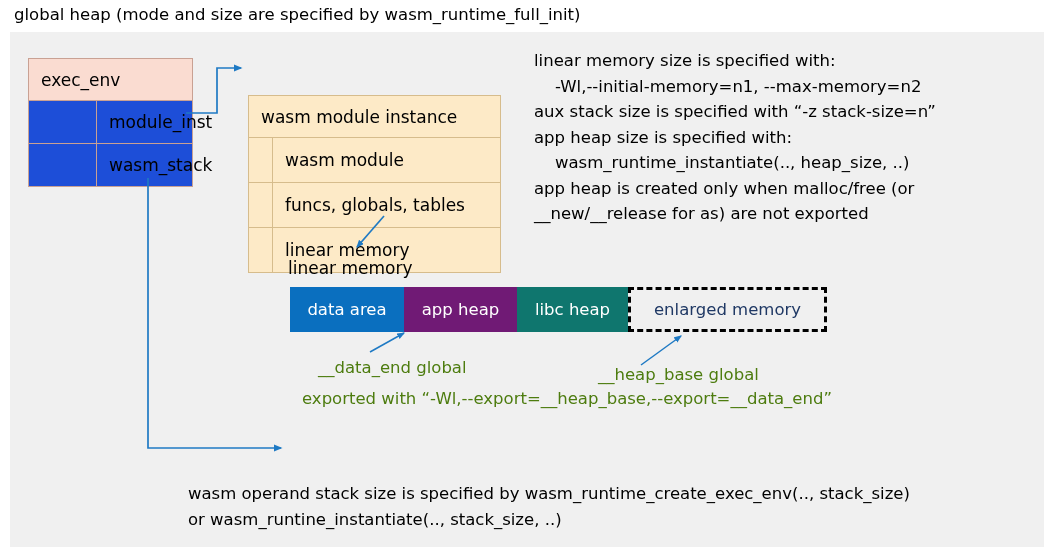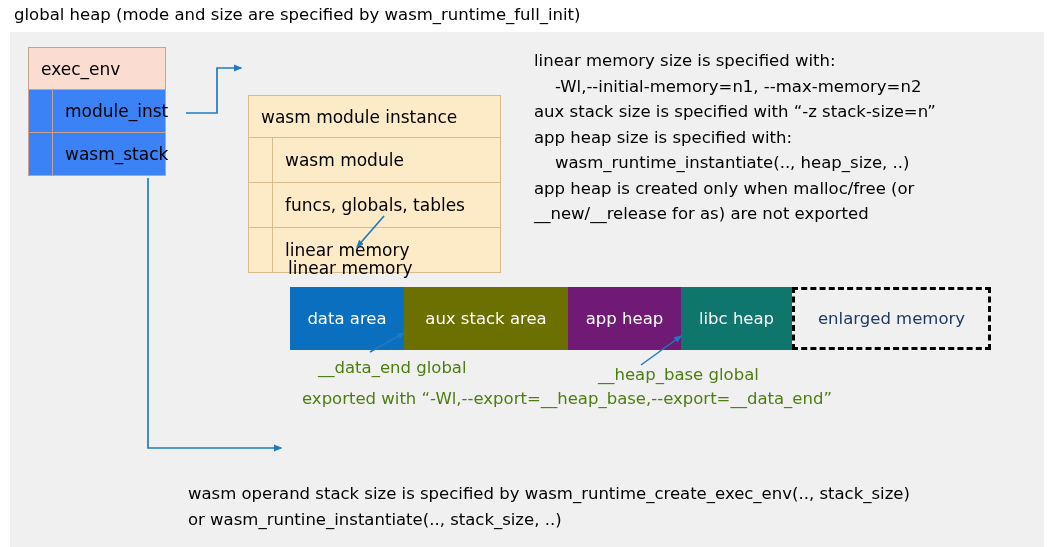--- a/index.html
+++ b/index.html
@@ -51,23 +51,24 @@
   .row-label {
     padding-left: 12px;
     white-space: nowrap;
   }
   
   .pink {
     background: #fadcd1;
     border: 1px solid #c9a193;
   }
   .pink-inner {
-    background: #3b82f6;
+    background: #1d4ed8;
     border: 1px solid #c9a193;
     border-top: none;
+    padding-left: 44px;
   }
   
   .cream {
     background: #fdeac7;
     border: 1px solid #d6bc8c;
   }
   .cream-inner {
     background: #fdeac7;
     border: 1px solid #d6bc8c;
     border-top: none;
@@ -98,21 +99,21 @@
     position: absolute;
     left: 288px;
     top: 258px;
     font-size: 17px;
     color: #000000;
   }
   #memory-bar {
     position: absolute;
     left: 290px;
     top: 287px;
-    height: 63px;
+    height: 45px;
     display: flex;
   }
   .mem-seg {
     box-sizing: border-box;
     display: flex;
     align-items: center;
     justify-content: center;
     font-size: 16.5px;
     color: #ffffff;
     white-space: nowrap;
@@ -165,21 +166,21 @@
 </style>
 </head>
 <body>
 
 <div id="stage">
 
   <div id="diagram-title">global heap (mode and size are specified by wasm_runtime_full_init)</div>
 
   <div id="gray-panel"></div>
 
-  <div class="struct-box" id="exec-env-box" style="left:28px; top:47px; width:138px;">
+  <div class="struct-box" id="exec-env-box" style="left:28px; top:58px; width:165px;">
     <div class="row pink" style="height:43px;">
       <span class="row-label">exec_env</span>
     </div>
     <div class="row pink-inner" style="height:43px;">
       <span class="indent-col pinkc"></span>
       <span class="row-label">module_inst</span>
     </div>
     <div class="row pink-inner" style="height:43px;">
       <span class="indent-col pinkc"></span>
       <span class="row-label">wasm_stack</span>
@@ -210,23 +211,20 @@
 app heap size is specified with:
     wasm_runtime_instantiate(.., heap_size, ..)
 app heap is created only when malloc/free (or
 __new/__release for as) are not exported</div>
 
   <div id="linear-memory-caption">linear memory</div>
 
   <div id="memory-bar">
     <div class="mem-seg" style="width:114px; background:#0a6fbf;">
       <span>data area</span>
-    </div>
-    <div class="mem-seg" style="width:164px; background:#6b7000;">
-      <span>aux stack area</span>
     </div>
     <div class="mem-seg" style="width:113px; background:#701a75;">
       <span>app heap</span>
     </div>
     <div class="mem-seg" style="width:111px; background:#0f766e;">
       <span>libc heap</span>
     </div>
     <div class="mem-seg dashed" style="width:199px;">
       <span>enlarged memory</span>
     </div>

